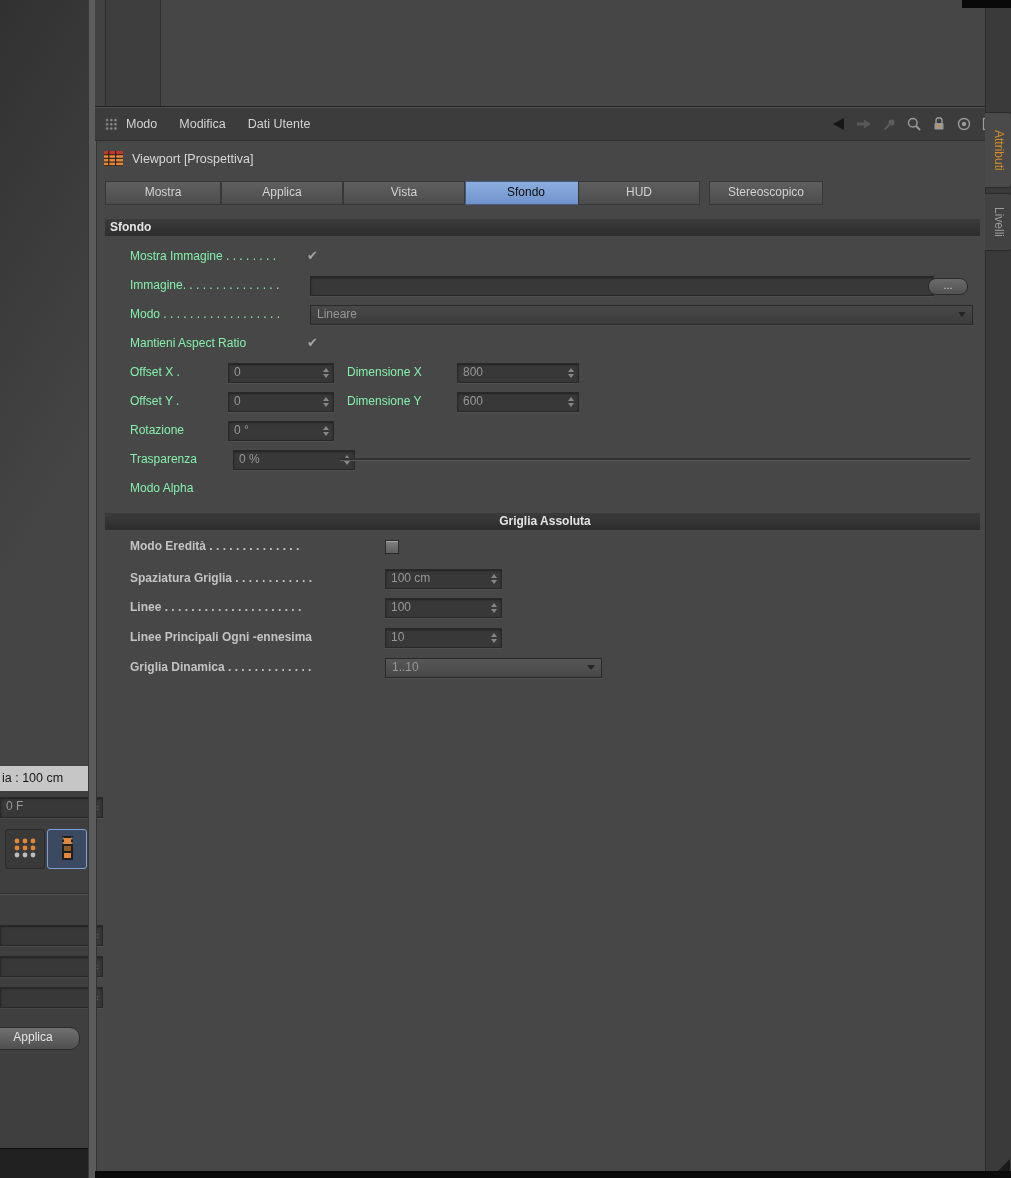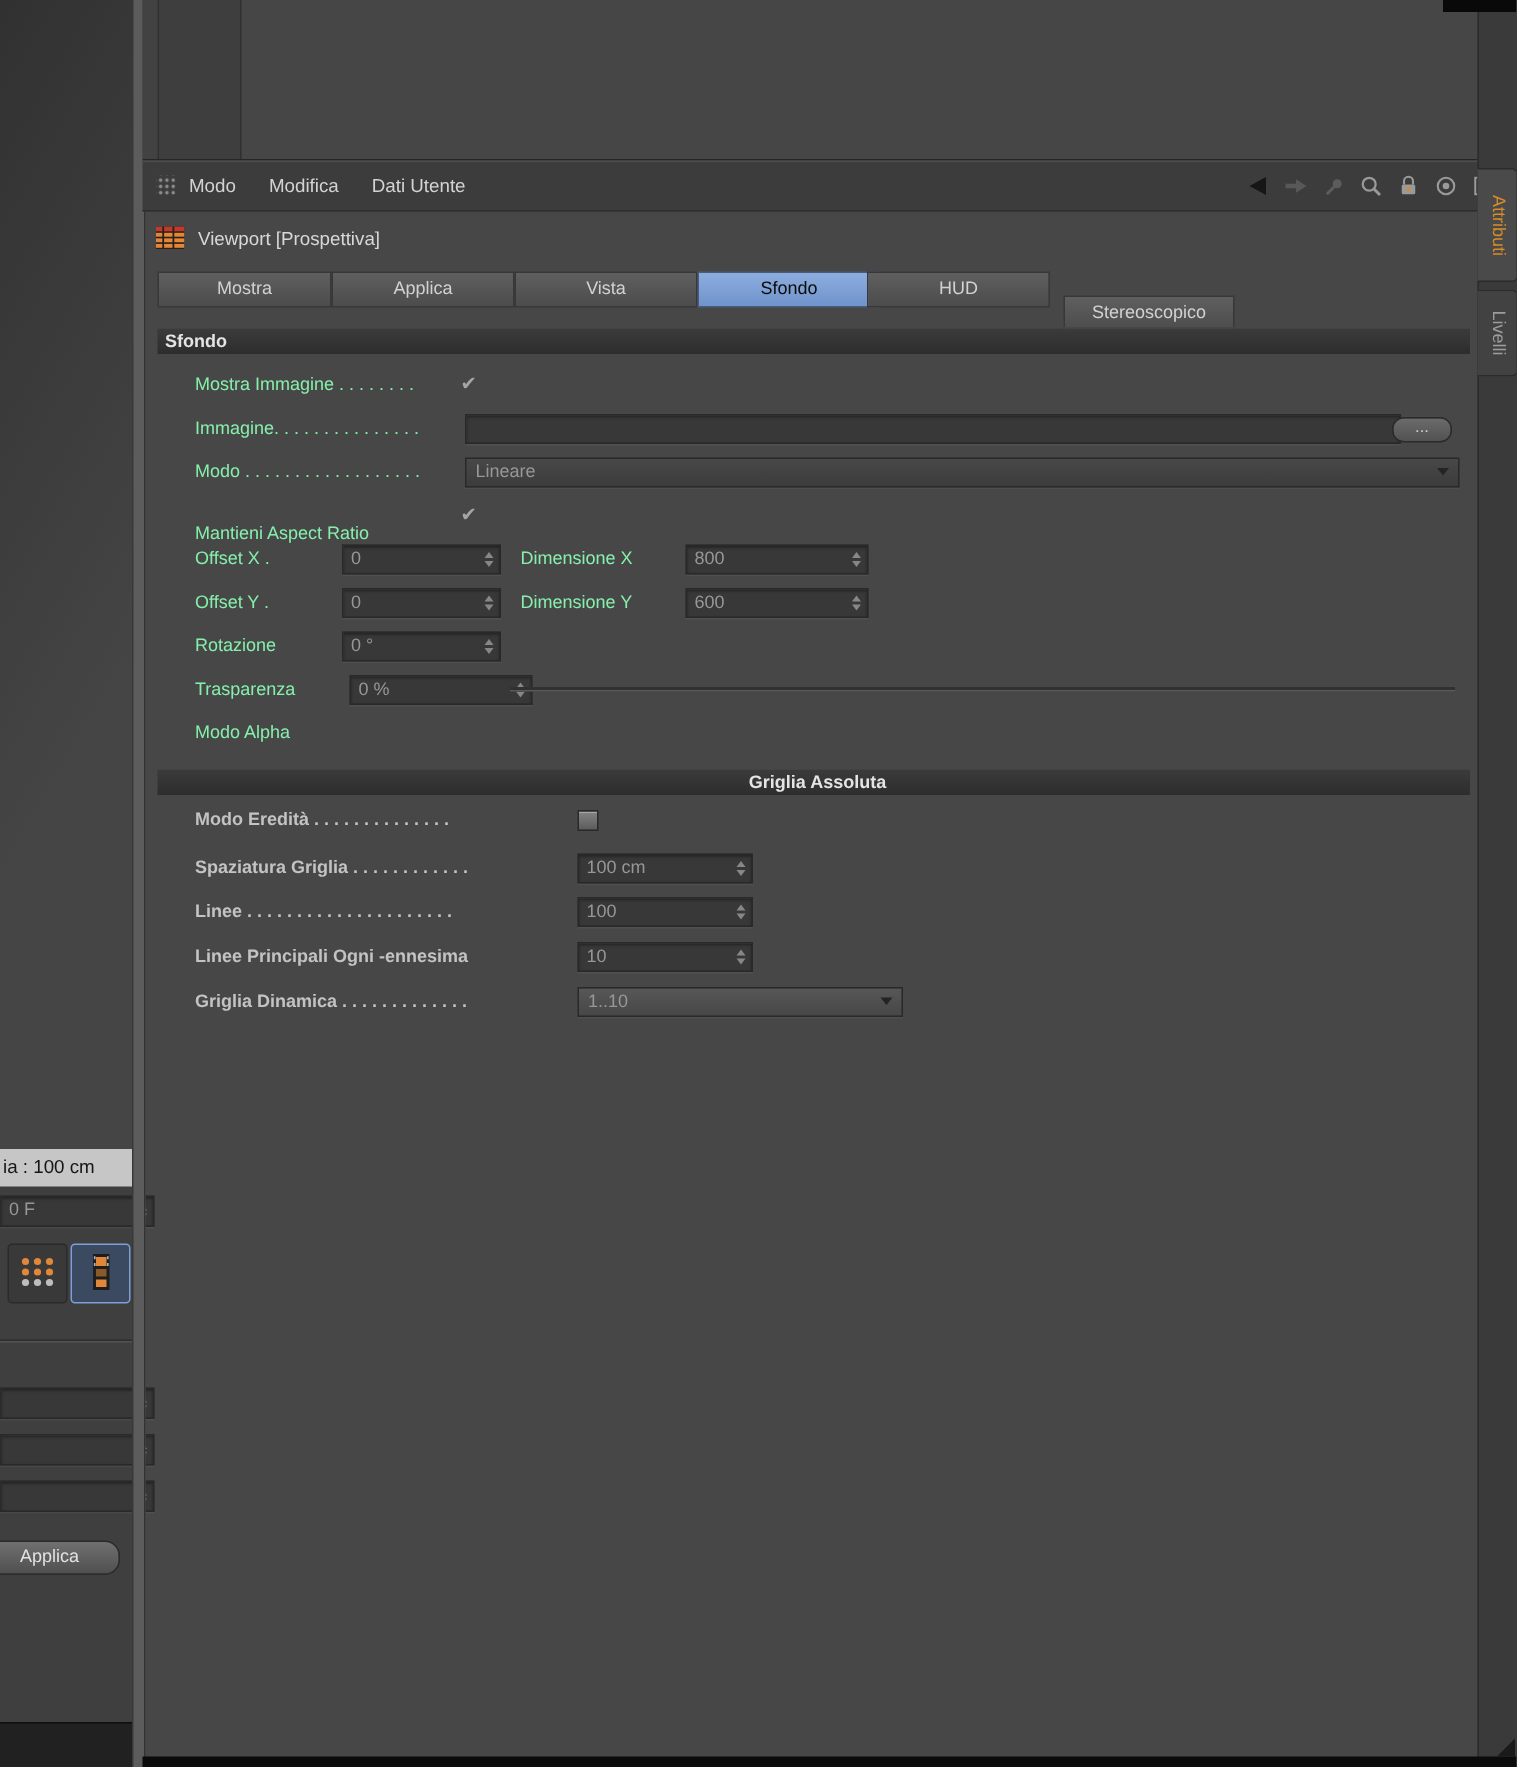--- a/index.html
+++ b/index.html
@@ -201,41 +201,41 @@
     </span>
     <span id="title-text">Viewport [Prospettiva]</span>
   </div>
 
   <div id="tabs-row">
     <span class="tab" style="left:10px;width:114px;">Mostra</span>
     <span class="tab" style="left:126px;width:120px;">Applica</span>
     <span class="tab" style="left:248px;width:120px;">Vista</span>
     <span class="tab active" style="left:370px;width:120px;">Sfondo</span>
     <span class="tab" style="left:483px;width:120px;">HUD</span>
-    <span class="tab" style="left:614px;width:112px;margin-top:16px;">Stereoscopico</span>
+    <span class="tab" style="left:614px;width:112px;">Stereoscopico</span>
   </div>
 
   <div class="sec-header" style="top:218px;">Sfondo</div>
 
   <span class="label" style="left:130px;top:246px;">Mostra Immagine . . . . . . . .</span>
   <span class="check" style="left:307px;top:246px;">✔</span>
 
   <span class="label" style="left:130px;top:275px;">Immagine. . . . . . . . . . . . . . .</span>
   <div class="field" style="left:310px;top:276px;width:612px;padding-right:5px;">
     <span></span>
   </div>
   <div id="browse-btn">...</div>
 
   <span class="label" style="left:130px;top:304px;">Modo . . . . . . . . . . . . . . . . . .</span>
   <div class="dropdown" style="left:310px;top:305px;width:661px;">
     <span class="txt">Lineare</span>
     <span class="dd-arrow"></span>
   </div>
 
-  <span class="label" style="left:130px;top:333px;margin-top:12px;">Mantieni Aspect Ratio</span>
+  <span class="label" style="left:130px;top:333px;">Mantieni Aspect Ratio</span>
   <span class="check" style="left:307px;top:333px;">✔</span>
 
   <span class="label" style="left:130px;top:362px;">Offset X .</span>
   <div class="field" style="left:228px;top:363px;width:84px;">
     <span>0</span>
     <span class="spin"></span>
   </div>
   <span class="label" style="left:347px;top:362px;">Dimensione X</span>
   <div class="field" style="left:457px;top:363px;width:100px;">
     <span>800</span>

